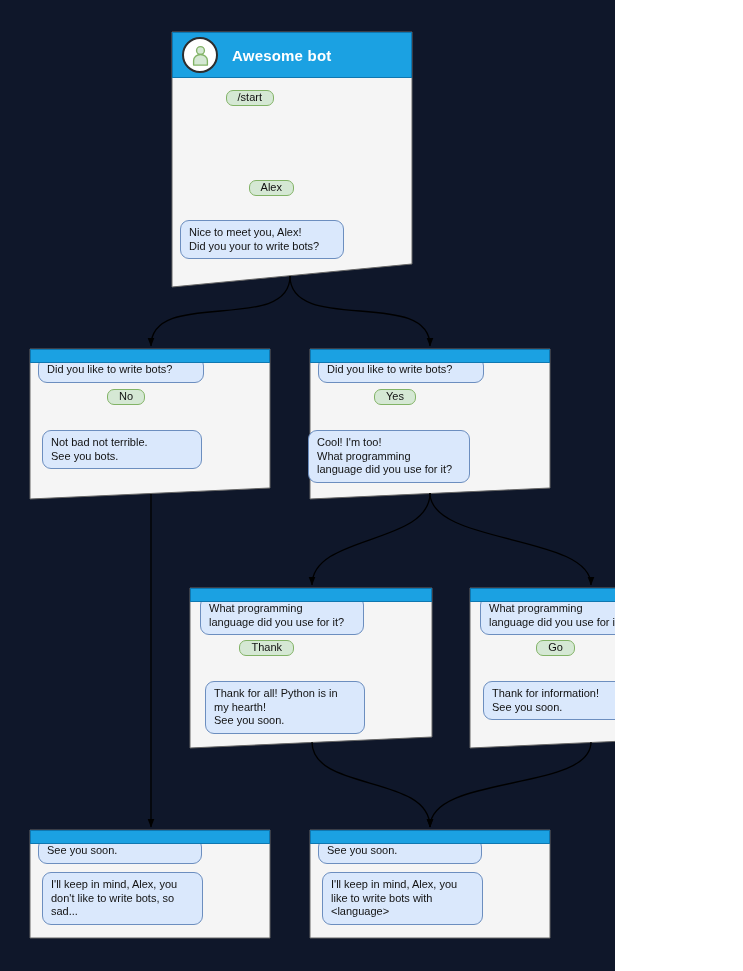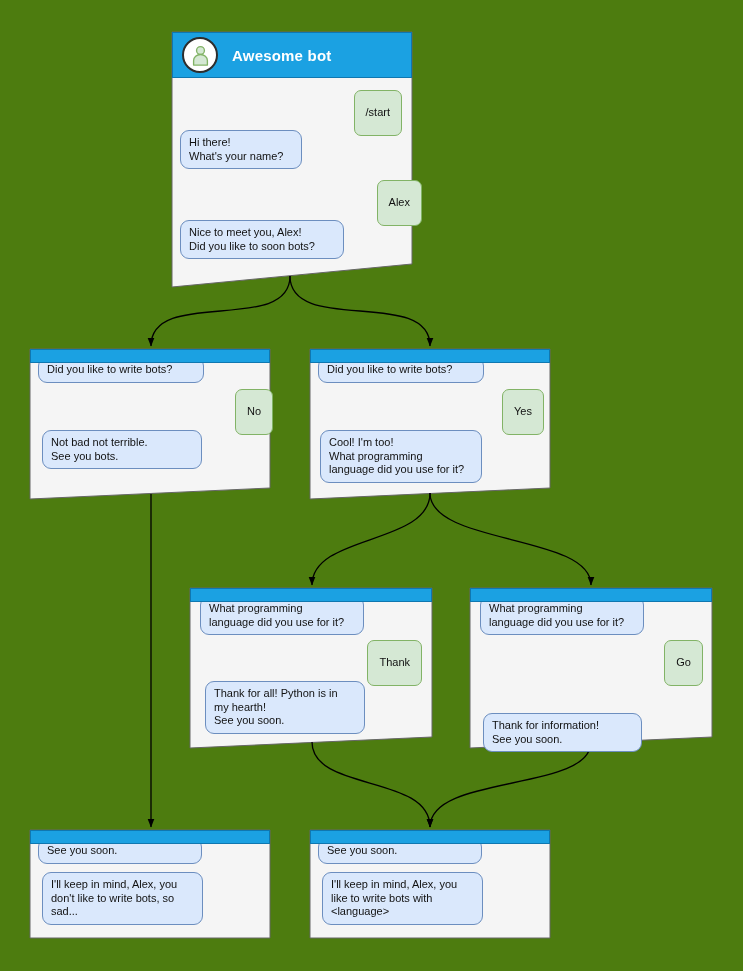--- a/index.html
+++ b/index.html
@@ -1,17 +1,17 @@
 <!DOCTYPE html>
 <html><head>
 <meta charset="utf-8">
 <style>
   html,body{margin:0;padding:0;background:#ffffff;}
   .canvas{
-    position:relative;width:743px;height:971px;background:#4d7c0f;
+    position:relative;width:615px;height:971px;background:#0f172a;
     font-family:"Liberation Sans","DejaVu Sans",sans-serif;overflow:hidden;
   }
   .layer{position:absolute;left:0;top:0;z-index:1;}
   
   .bar{
     position:absolute;height:14px;background:#1ba1e2;border:1px solid #0f77b0;
     box-sizing:border-box;z-index:5;
   }
   .bar.main{
     height:46px;display:flex;align-items:center;gap:14px;padding-left:9px;
@@ -23,21 +23,21 @@
   .title{color:#ffffff;font-weight:bold;font-size:15px;letter-spacing:.2px;}
   
   .bubble{
     position:absolute;box-sizing:border-box;font-size:11px;line-height:1.23;
     color:#111111;white-space:pre-line;z-index:2;
   }
   .bot{
     background:#dae8fc;border:1px solid #6c8ebf;border-radius:9px;padding:5px 8px;
   }
   .user{
-    background:#d5e8d4;border:1px solid #82b366;border-radius:7px;padding:15px 11px;
+    background:#d5e8d4;border:1px solid #82b366;border-radius:7px;padding:0 11px;
     min-width:26px;text-align:center;
   }
 </style>
 </head>
 <body>
 
 <div class="canvas">
 
   <svg class="layer" width="743" height="971" viewBox="0 0 743 971">
     <defs>
@@ -66,52 +66,50 @@
   <div class="bar main" style="left:172px;top:32px;width:240px">
     <span class="avatar">
       <svg width="23" height="23" viewBox="0 0 24 24">
         <circle cx="12" cy="6.8" r="4.1" fill="#d5e8d4" stroke="#82b366" stroke-width="1.4"></circle>
         <path d="M4.8,22 V17.3 A7.2,6.3 0 0 1 19.2,17.3 V22 Z" fill="#d5e8d4" stroke="#82b366" stroke-width="1.4" stroke-linejoin="round"></path>
       </svg>
     </span>
     <span class="title">Awesome bot</span>
   </div>
   <div class="bubble user" style="right:341px;top:90px">/start</div>
-  <div class="bubble bot" style="left:180px;top:130px;width:122px">Hi there!
-What's your name?</div>
   <div class="bubble user" style="right:321px;top:180px">Alex</div>
   <div class="bubble bot" style="left:180px;top:220px;width:164px">Nice to meet you, Alex!
-Did you like to soon bots?</div>
+Did you your to write bots?</div>
 
   <div class="bar" style="left:30px;top:349px;width:240px"></div>
   <div class="bubble bot" style="left:38px;top:357px;width:166px">Did you like to write bots?</div>
   <div class="bubble user" style="right:470px;top:389px">No</div>
   <div class="bubble bot" style="left:42px;top:430px;width:160px">Not bad not terrible.
 See you bots.</div>
 
   <div class="bar" style="left:310px;top:349px;width:240px"></div>
   <div class="bubble bot" style="left:318px;top:357px;width:166px">Did you like to write bots?</div>
   <div class="bubble user" style="right:199px;top:389px">Yes</div>
-  <div class="bubble bot" style="left:320px;top:430px;width:162px">Cool! I'm too!
+  <div class="bubble bot" style="left:308px;top:430px;width:162px">Cool! I'm too!
 What programming
 language did you use for it?</div>
 
   <div class="bar" style="left:190px;top:588px;width:242px"></div>
   <div class="bubble bot" style="left:200px;top:596px;width:164px">What programming
 language did you use for it?</div>
   <div class="bubble user" style="right:321px;top:640px">Thank</div>
   <div class="bubble bot" style="left:205px;top:681px;width:160px">Thank for all! Python is in
 my hearth!
 See you soon.</div>
 
   <div class="bar" style="left:470px;top:588px;width:242px"></div>
   <div class="bubble bot" style="left:480px;top:596px;width:164px">What programming
 language did you use for it?</div>
   <div class="bubble user" style="right:40px;top:640px">Go</div>
-  <div class="bubble bot" style="left:483px;top:713px;width:159px">Thank for information!
+  <div class="bubble bot" style="left:483px;top:681px;width:159px">Thank for information!
 See you soon.</div>
 
   <div class="bar" style="left:30px;top:830px;width:240px"></div>
   <div class="bubble bot" style="left:38px;top:838px;width:164px">See you soon.</div>
   <div class="bubble bot" style="left:42px;top:872px;width:161px">I'll keep in mind, Alex, you
 don't like to write bots, so
 sad...</div>
 
   <div class="bar" style="left:310px;top:830px;width:240px"></div>
   <div class="bubble bot" style="left:318px;top:838px;width:164px">See you soon.</div>

